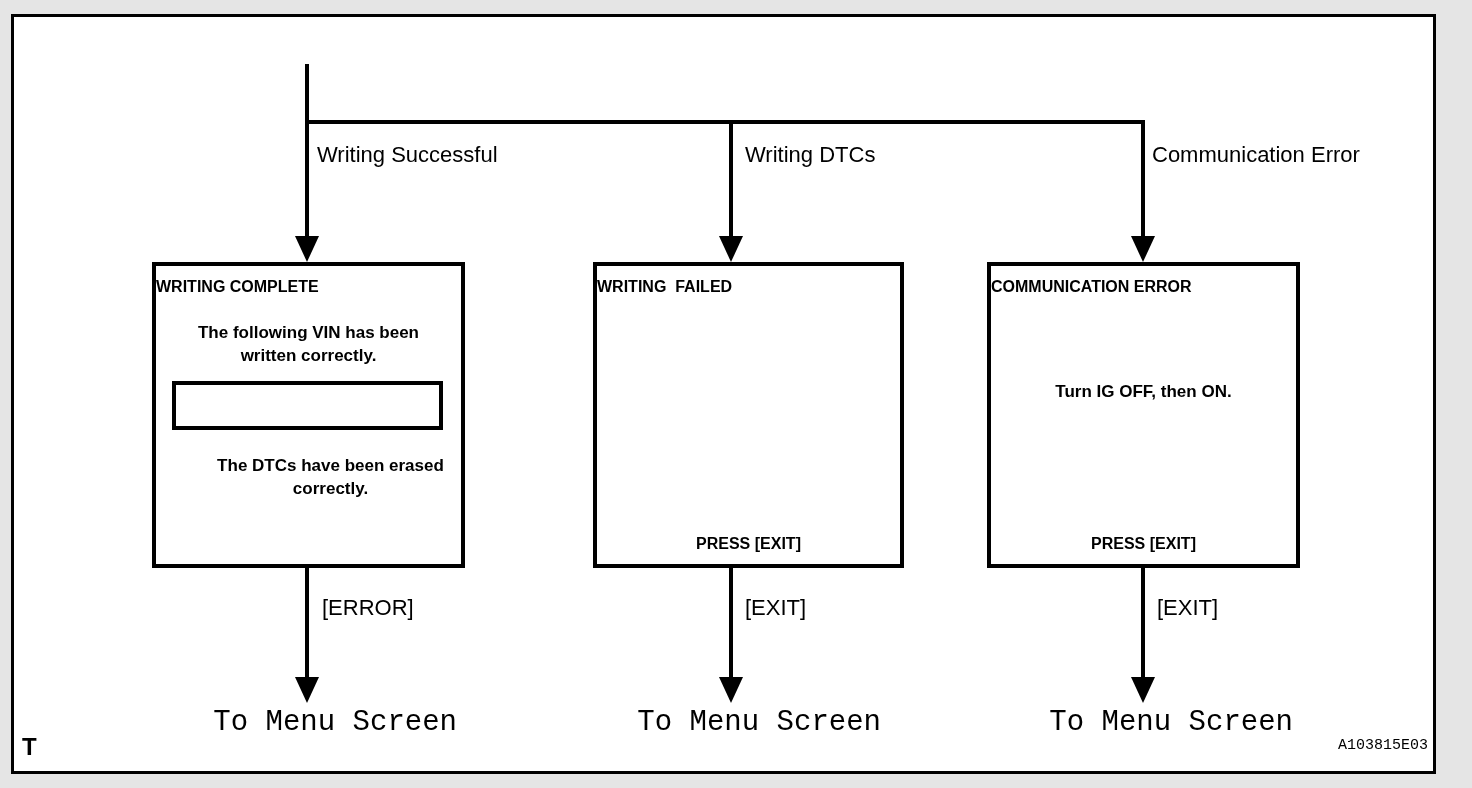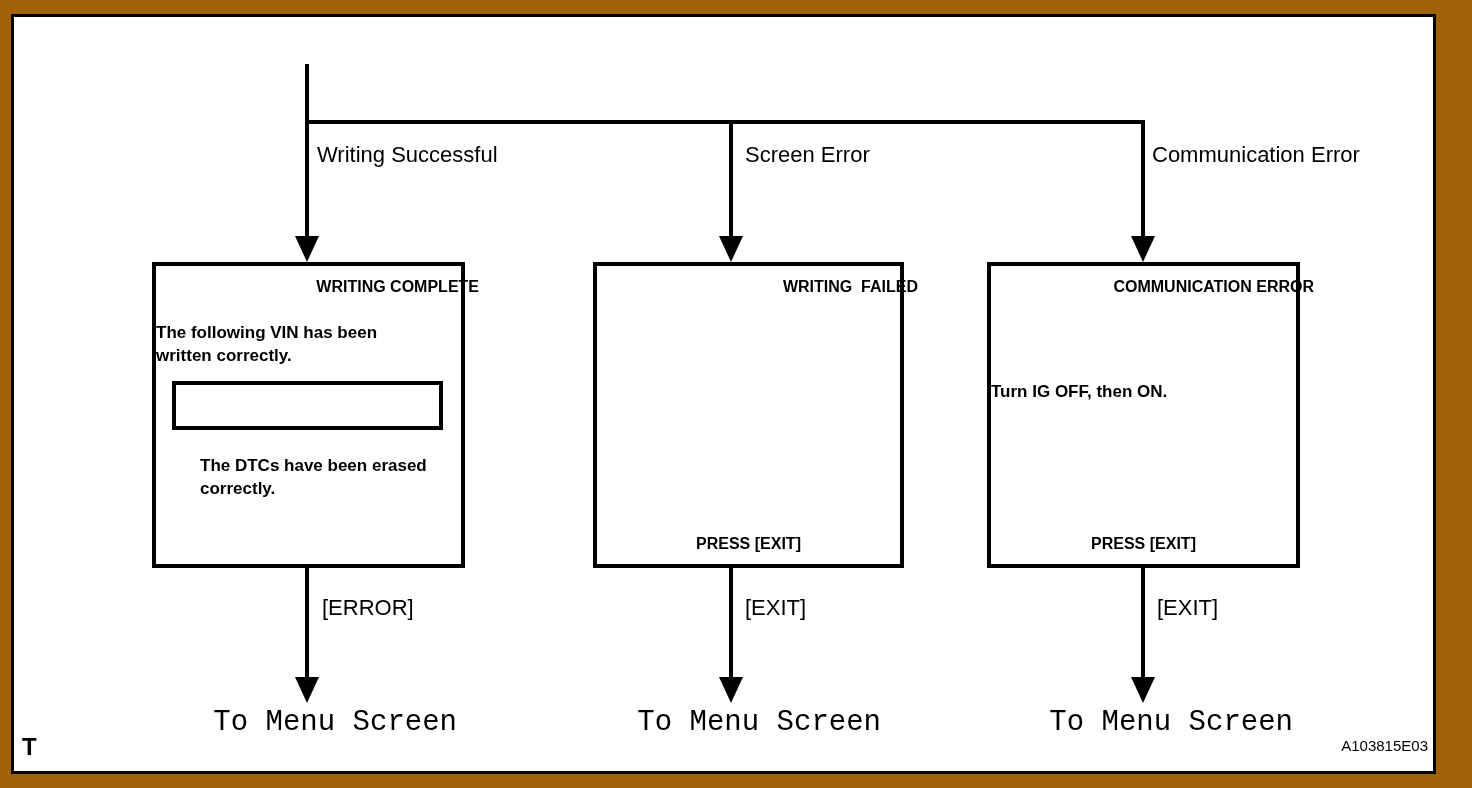--- a/index.html
+++ b/index.html
@@ -1,21 +1,21 @@
 <!DOCTYPE html>
 <html><head>
 <meta charset="utf-8">
 <style>
   * { margin:0; padding:0; box-sizing:border-box; }
   html,body { background:#ffffff; }
   #canvas {
     position:relative;
     width:1472px;
     height:788px;
-    background:#a16207;
+    background:#e5e5e5;
     font-family:"Liberation Sans","DejaVu Sans",sans-serif;
     color:#000;
     overflow:hidden;
   }
   .frame {
     position:absolute;
     left:11px; top:14px;
     width:1425px; height:760px;
     border:3px solid #000;
     background:#ffffff;
@@ -46,31 +46,31 @@
   }
   .screen-box {
     position:absolute;
     top:262px;
     height:306px;
     border:4px solid #000;
     background:#fff;
   }
   .bx-title {
     position:absolute;
-    left:18px; width:100%;
-    text-align:right;
+    left:0; width:100%;
+    text-align:left;
     font-weight:bold;
     font-size:16px;
     line-height:19px;
     white-space:pre-wrap;
   }
   .bx-text {
     position:absolute;
     left:0; width:100%;
-    text-align:left;
+    text-align:center;
     font-weight:bold;
     font-size:17px;
     line-height:23px;
     white-space:pre-wrap;
   }
   .bx-press {
     position:absolute;
     left:0; width:100%;
     text-align:center;
     font-weight:bold;
@@ -87,35 +87,36 @@
   .corner-t {
     position:absolute;
     left:22px; top:733px;
     font-size:24px;
     font-weight:bold;
   }
   .fig-code {
     position:absolute;
     right:44px; top:737px;
     font-size:15px;
+    font-family:Liberation Mono, monospace;
   }
 </style>
 </head>
 <body>
 
 <div id="canvas">
 
   <div class="frame"></div>
 
   <div class="line" style="left:305px;top:64px;width:4px;height:174px;"></div>
 
   <div class="line" style="left:305px;top:120px;width:840px;height:4px;"></div>
 
   <div class="lbl" style="left:317px;top:142px;">Writing Successful</div>
-  <div class="lbl" style="left:745px;top:142px;">Screen Error</div>
+  <div class="lbl" style="left:745px;top:142px;">Writing DTCs</div>
   <div class="lbl" style="left:1152px;top:142px;">Communication Error</div>
 
   <div class="arr-head" style="left:295px;top:236px;"></div>
   <div class="line" style="left:729px;top:120px;width:4px;height:118px;"></div>
   <div class="arr-head" style="left:719px;top:236px;"></div>
   <div class="line" style="left:1141px;top:120px;width:4px;height:118px;"></div>
   <div class="arr-head" style="left:1131px;top:236px;"></div>
 
   <div class="screen-box" style="left:152px;width:313px;">
     <div class="bx-title" style="top:11px;">WRITING COMPLETE</div>

